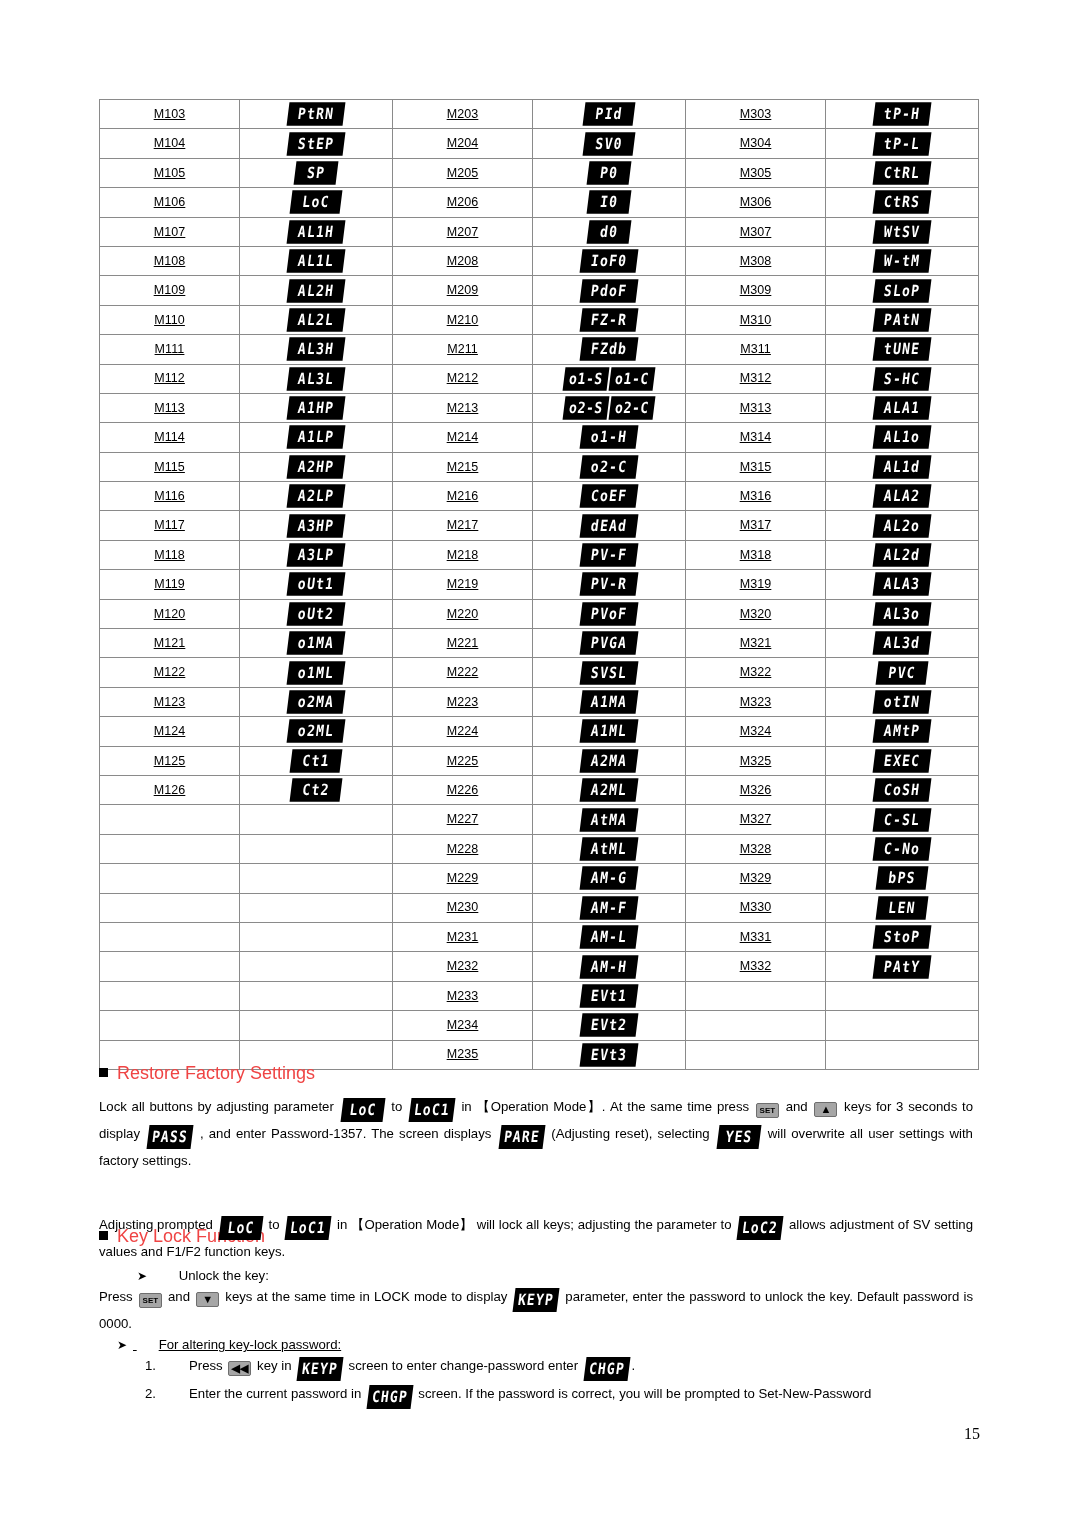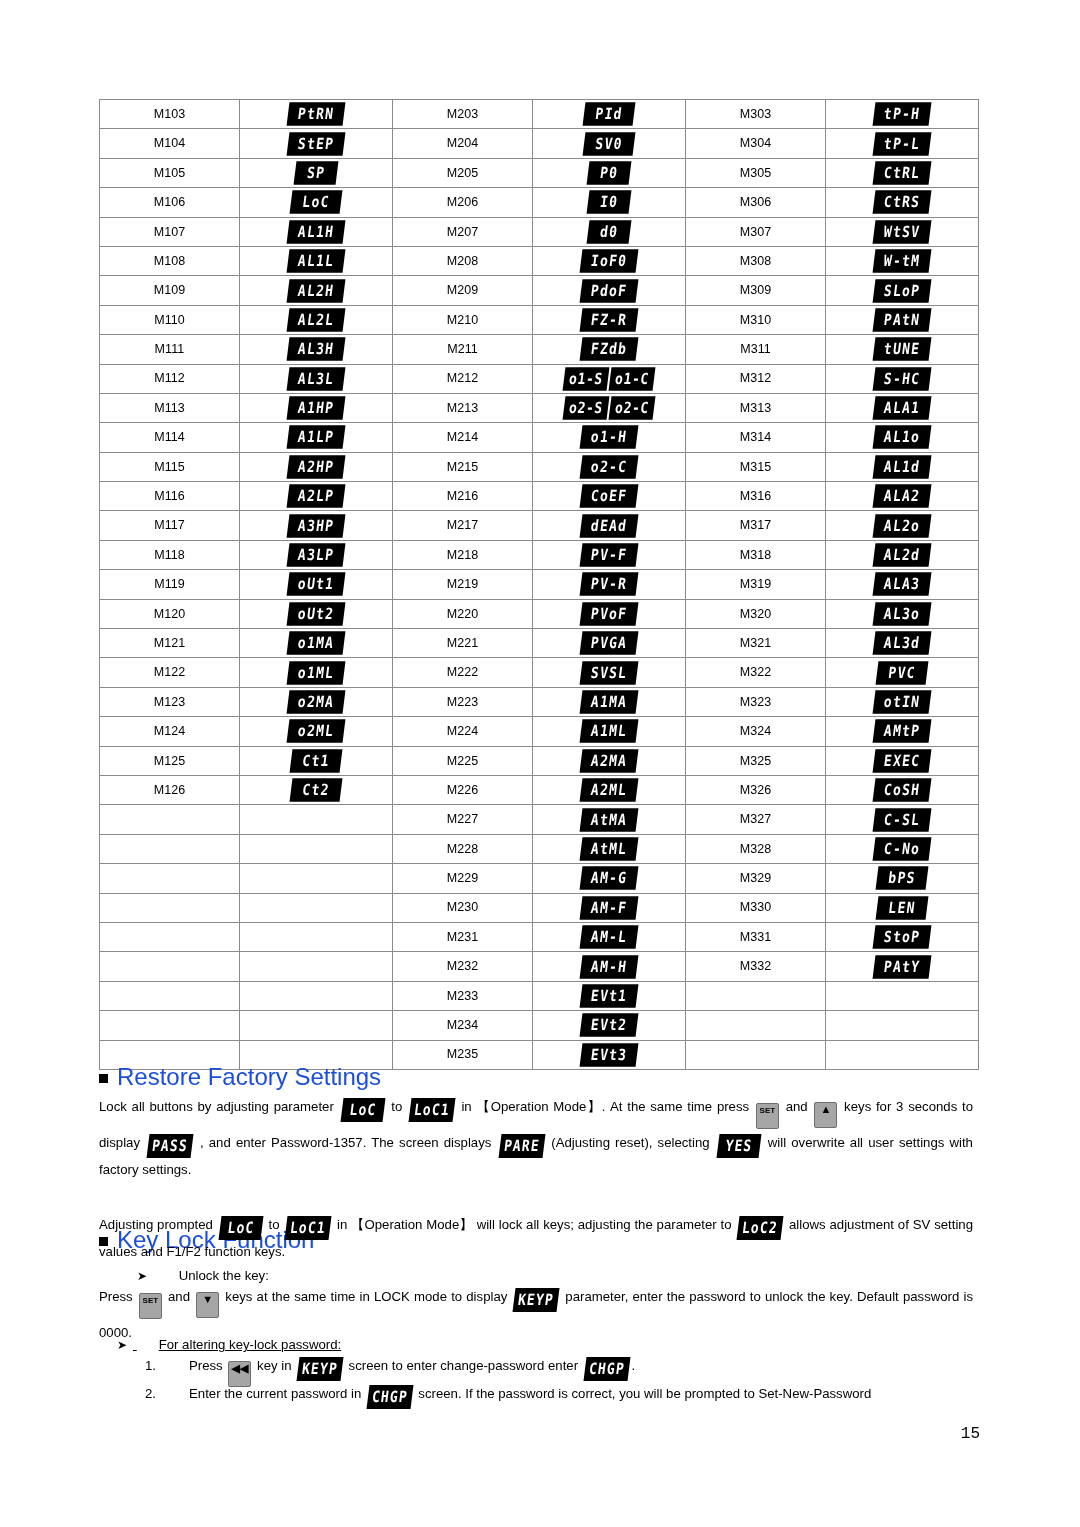--- a/index.html
+++ b/index.html
@@ -24,20 +24,21 @@
   }
 
   
   .param-table {
     position: absolute;
     left: 99px;
     top: 99px;
     width: 874px;
     border-collapse: collapse;
     table-layout: fixed;
+    text-decoration: underline;
   }
   .param-table td {
     border: 1px solid #8a8a8a;
     height: 28.4px;
     padding: 0;
     text-align: center;
     vertical-align: middle;
     font-size: 12.5px;
     color: #000;
     line-height: 1;
@@ -99,36 +100,36 @@
   .keybtn {
     display: inline-block;
     background: #a6a6a6;
     border: 1px solid #6e6e6e;
     border-radius: 2px;
     color: #000000;
     font-family: "Liberation Sans", sans-serif;
     font-weight: 700;
     font-size: 8px;
     line-height: 13px;
-    height: 26px;
+    height: 15px;
     min-width: 23px;
     padding: 0 2px;
     text-align: center;
     vertical-align: -2px;
     margin: 0 2px;
     box-sizing: border-box;
   }
   .keybtn.glyph { font-size: 11px; line-height: 12px; }
 
   
   .section-head {
     position: absolute;
-    font-size: 24px;
+    font-size: 18px;
     font-weight: 400;
-    color: #1d4ed8;
+    color: #ef4444;
     white-space: nowrap;
   }
   .bullet-sq {
     display: inline-block;
     width: 9px;
     height: 9px;
     background: #000;
     margin-right: 9px;
     vertical-align: 2px;
   }
@@ -151,21 +152,21 @@
   .arrowmark {
     display: inline-block;
     width: 16px;
     font-size: 12px;
   }
 
   .page-num {
     position: absolute;
     right: 100px;
     top: 1425px;
-    font-family: Liberation Mono, monospace;
+    font-family: Liberation Serif, serif;
     font-size: 16px;
     color: #000;
   }
 </style>
 </head>
 <body>
 
 <div class="page">
 
   <table class="param-table">

